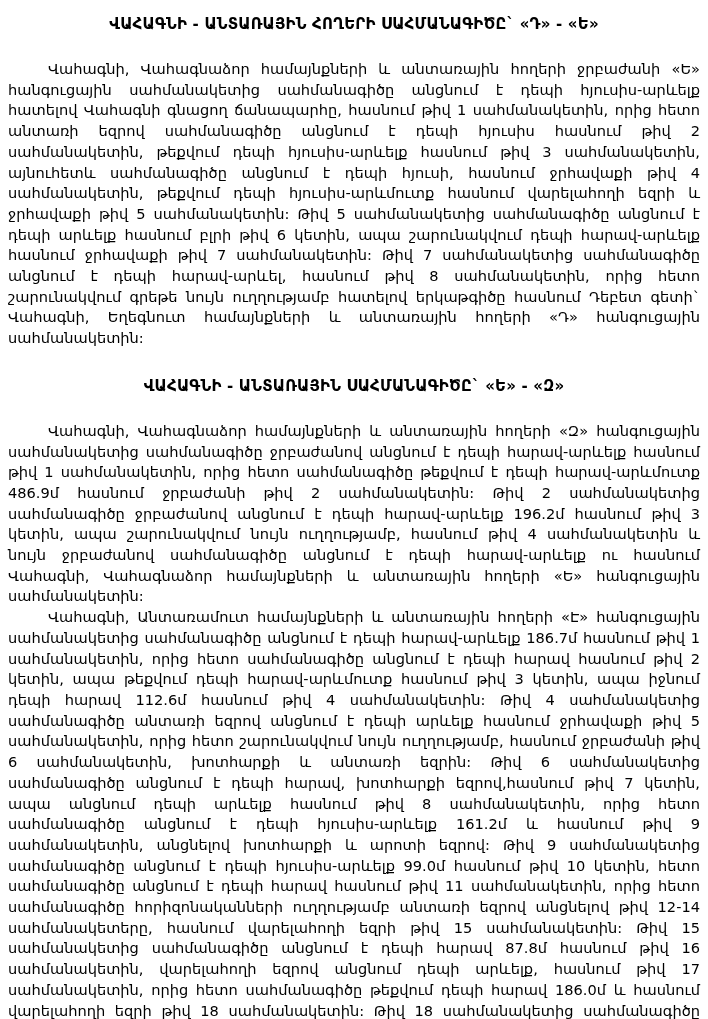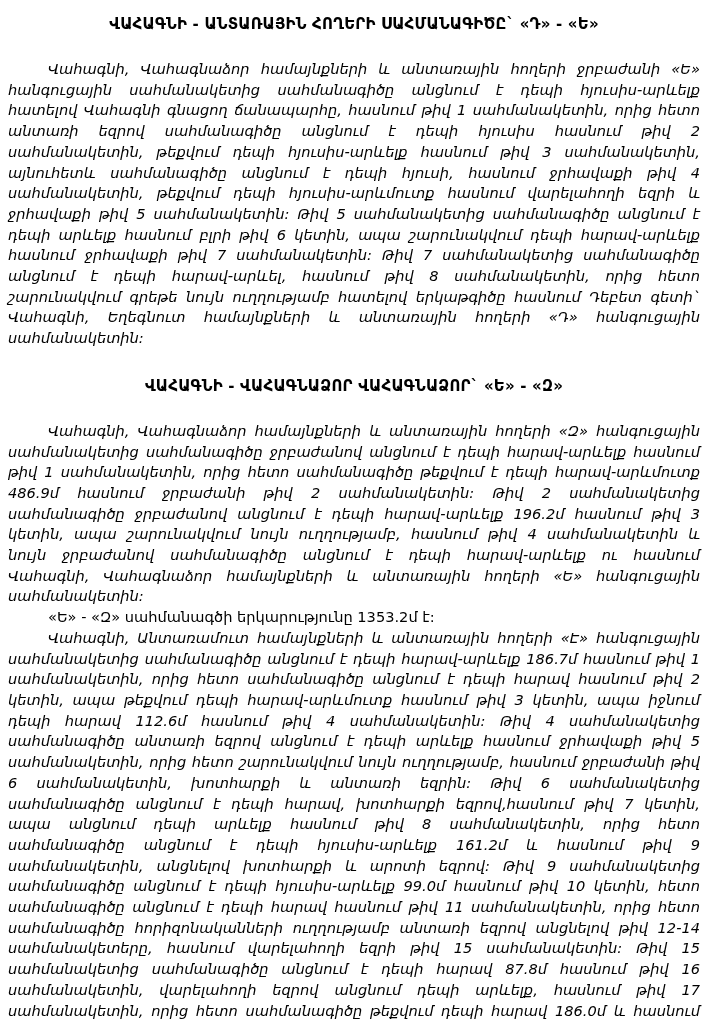--- a/index.html
+++ b/index.html
@@ -23,41 +23,39 @@
     letter-spacing: 0.2px;
     margin: 27px 0 25px 0;
     line-height: 20px;
   }
   section:first-of-type .heading { margin-top: 2px; }
   .body-par {
     margin: 0;
     text-align: justify;
     text-indent: 40px;
     word-spacing: 1px;
-    font-style: italic;
   }
   .length-note {
     margin: 0;
     text-indent: 40px;
     text-align: left;
   }
 </style>
 </head>
 <body>
 
 <div class="page">
 
   <section>
     <h1 class="heading">ՎԱՀԱԳՆԻ - ԱՆՏԱՌԱՅԻՆ ՀՈՂԵՐԻ ՍԱՀՄԱՆԱԳԻԾԸ` «Դ» - «Ե»</h1>
     <p class="body-par">Վահագնի, Վահագնաձոր համայնքների և անտառային հողերի ջրբաժանի «Ե» հանգուցային սահմանակետից սահմանագիծը անցնում է դեպի հյուսիս-արևելք հատելով Վահագնի գնացող ճանապարհը, հասնում թիվ 1 սահմանակետին, որից հետո անտառի եզրով սահմանագիծը անցնում է դեպի հյուսիս հասնում թիվ 2 սահմանակետին, թեքվում դեպի հյուսիս-արևելք հասնում թիվ 3 սահմանակետին, այնուհետև սահմանագիծը անցնում է դեպի հյուսի, հասնում ջրհավաքի թիվ 4 սահմանակետին, թեքվում դեպի հյուսիս-արևմուտք հասնում  վարելահողի եզրի և ջրհավաքի թիվ 5 սահմանակետին: Թիվ 5 սահմանակետից սահմանագիծը անցնում է դեպի արևելք հասնում բլրի թիվ 6 կետին, ապա շարունակվում դեպի հարավ-արևելք հասնում ջրհավաքի թիվ 7 սահմանակետին: Թիվ 7 սահմանակետից սահմանագիծը անցնում է դեպի հարավ-արևել, հասնում թիվ 8 սահմանակետին, որից հետո շարունակվում գրեթե նույն ուղղությամբ հատելով երկաթգիծը հասնում Դեբետ գետի` Վահագնի, Եղեգնուտ համայնքների և անտառային հողերի  «Դ» հանգուցային սահմանակետին:</p>
   </section>
 
   <section>
-    <h1 class="heading">ՎԱՀԱԳՆԻ - ՎԱՀԱԳՆԱՁՈՐ  ՎԱՀԱԳՆԱՁՈՐ` «Ե» - «Զ»</h1>
+    <h1 class="heading">ՎԱՀԱԳՆԻ - ԱՆՏԱՌԱՅԻՆ  ՍԱՀՄԱՆԱԳԻԾԸ` «Ե» - «Զ»</h1>
     <p class="body-par">Վահագնի, Վահագնաձոր համայնքների և անտառային հողերի «Զ» հանգուցային սահմանակետից սահմանագիծը ջրբաժանով անցնում է դեպի հարավ-արևելք հասնում թիվ 1 սահմանակետին, որից հետո սահմանագիծը թեքվում է դեպի հարավ-արևմուտք 486.9մ հասնում ջրբաժանի թիվ 2 սահմանակետին: Թիվ 2 սահմանակետից սահմանագիծը ջրբաժանով անցնում է դեպի հարավ-արևելք 196.2մ հասնում թիվ 3 կետին, ապա շարունակվում նույն ուղղությամբ, հասնում թիվ 4 սահմանակետին և նույն ջրբաժանով սահմանագիծը անցնում է դեպի հարավ-արևելք ու հասնում Վահագնի, Վահագնաձոր համայնքների և անտառային հողերի «Ե» հանգուցային սահմանակետին:</p>
-    <p class="length-note">«Ե» - «Զ» սահմանագծի երկարությունը 1353.2մ է:</p>
   </section>
 
   <section>
     <p class="body-par">Վահագնի, Անտառամուտ համայնքների և անտառային հողերի «Է» հանգուցային սահմանակետից սահմանագիծը անցնում է դեպի հարավ-արևելք 186.7մ հասնում թիվ 1 սահմանակետին, որից հետո սահմանագիծը անցնում է դեպի հարավ հասնում թիվ 2 կետին, ապա թեքվում դեպի հարավ-արևմուտք հասնում  թիվ 3 կետին, ապա  իջնում դեպի հարավ 112.6մ հասնում թիվ 4 սահմանակետին: Թիվ 4 սահմանակետից սահմանագիծը անտառի եզրով անցնում է դեպի արևելք հասնում ջրհավաքի թիվ 5 սահմանակետին, որից հետո շարունակվում նույն ուղղությամբ, հասնում ջրբաժանի թիվ 6 սահմանակետին, խոտհարքի և անտառի եզրին: Թիվ 6 սահմանակետից սահմանագիծը անցնում է դեպի հարավ, խոտհարքի եզրով,հասնում թիվ 7 կետին, ապա անցնում դեպի արևելք հասնում թիվ 8 սահմանակետին, որից հետո սահմանագիծը անցնում է դեպի հյուսիս-արևելք 161.2մ և հասնում թիվ 9 սահմանակետին, անցնելով խոտհարքի և արոտի եզրով: Թիվ 9 սահմանակետից սահմանագիծը անցնում է դեպի հյուսիս-արևելք 99.0մ հասնում թիվ 10 կետին,  հետո սահմանագիծը անցնում է դեպի հարավ հասնում թիվ 11 սահմանակետին, որից հետո սահմանագիծը հորիզոնականների ուղղությամբ անտառի եզրով անցնելով թիվ 12-14 սահմանակետերը, հասնում վարելահողի եզրի թիվ 15 սահմանակետին: Թիվ 15 սահմանակետից սահմանագիծը անցնում է դեպի հարավ 87.8մ հասնում թիվ 16 սահմանակետին, վարելահողի եզրով անցնում դեպի արևելք, հասնում թիվ 17 սահմանակետին, որից հետո սահմանագիծը թեքվում դեպի հարավ 186.0մ և հասնում վարելահողի եզրի թիվ 18 սահմանակետին: Թիվ 18 սահմանակետից սահմանագիծը անցնում է դեպի հարավ-արևելք վարելահողի եզրով հասնում թիվ 19 կետին, ապա թեքվում դեպի հյուսիս-արևելք 173.9մ հասնում թիվ 20 սահմանակետին, որից հետո սահմանագիծը անցնում է դեպի հարավ-արևելք հատում ճանապարհը, հասնում թիվ 21 սահմանակետին: Թիվ 21 սահմանակետից սահմանագիծը անցնում է դեպի հարավ-</p>
   </section>
 
 </div>
 
 </body></html>

